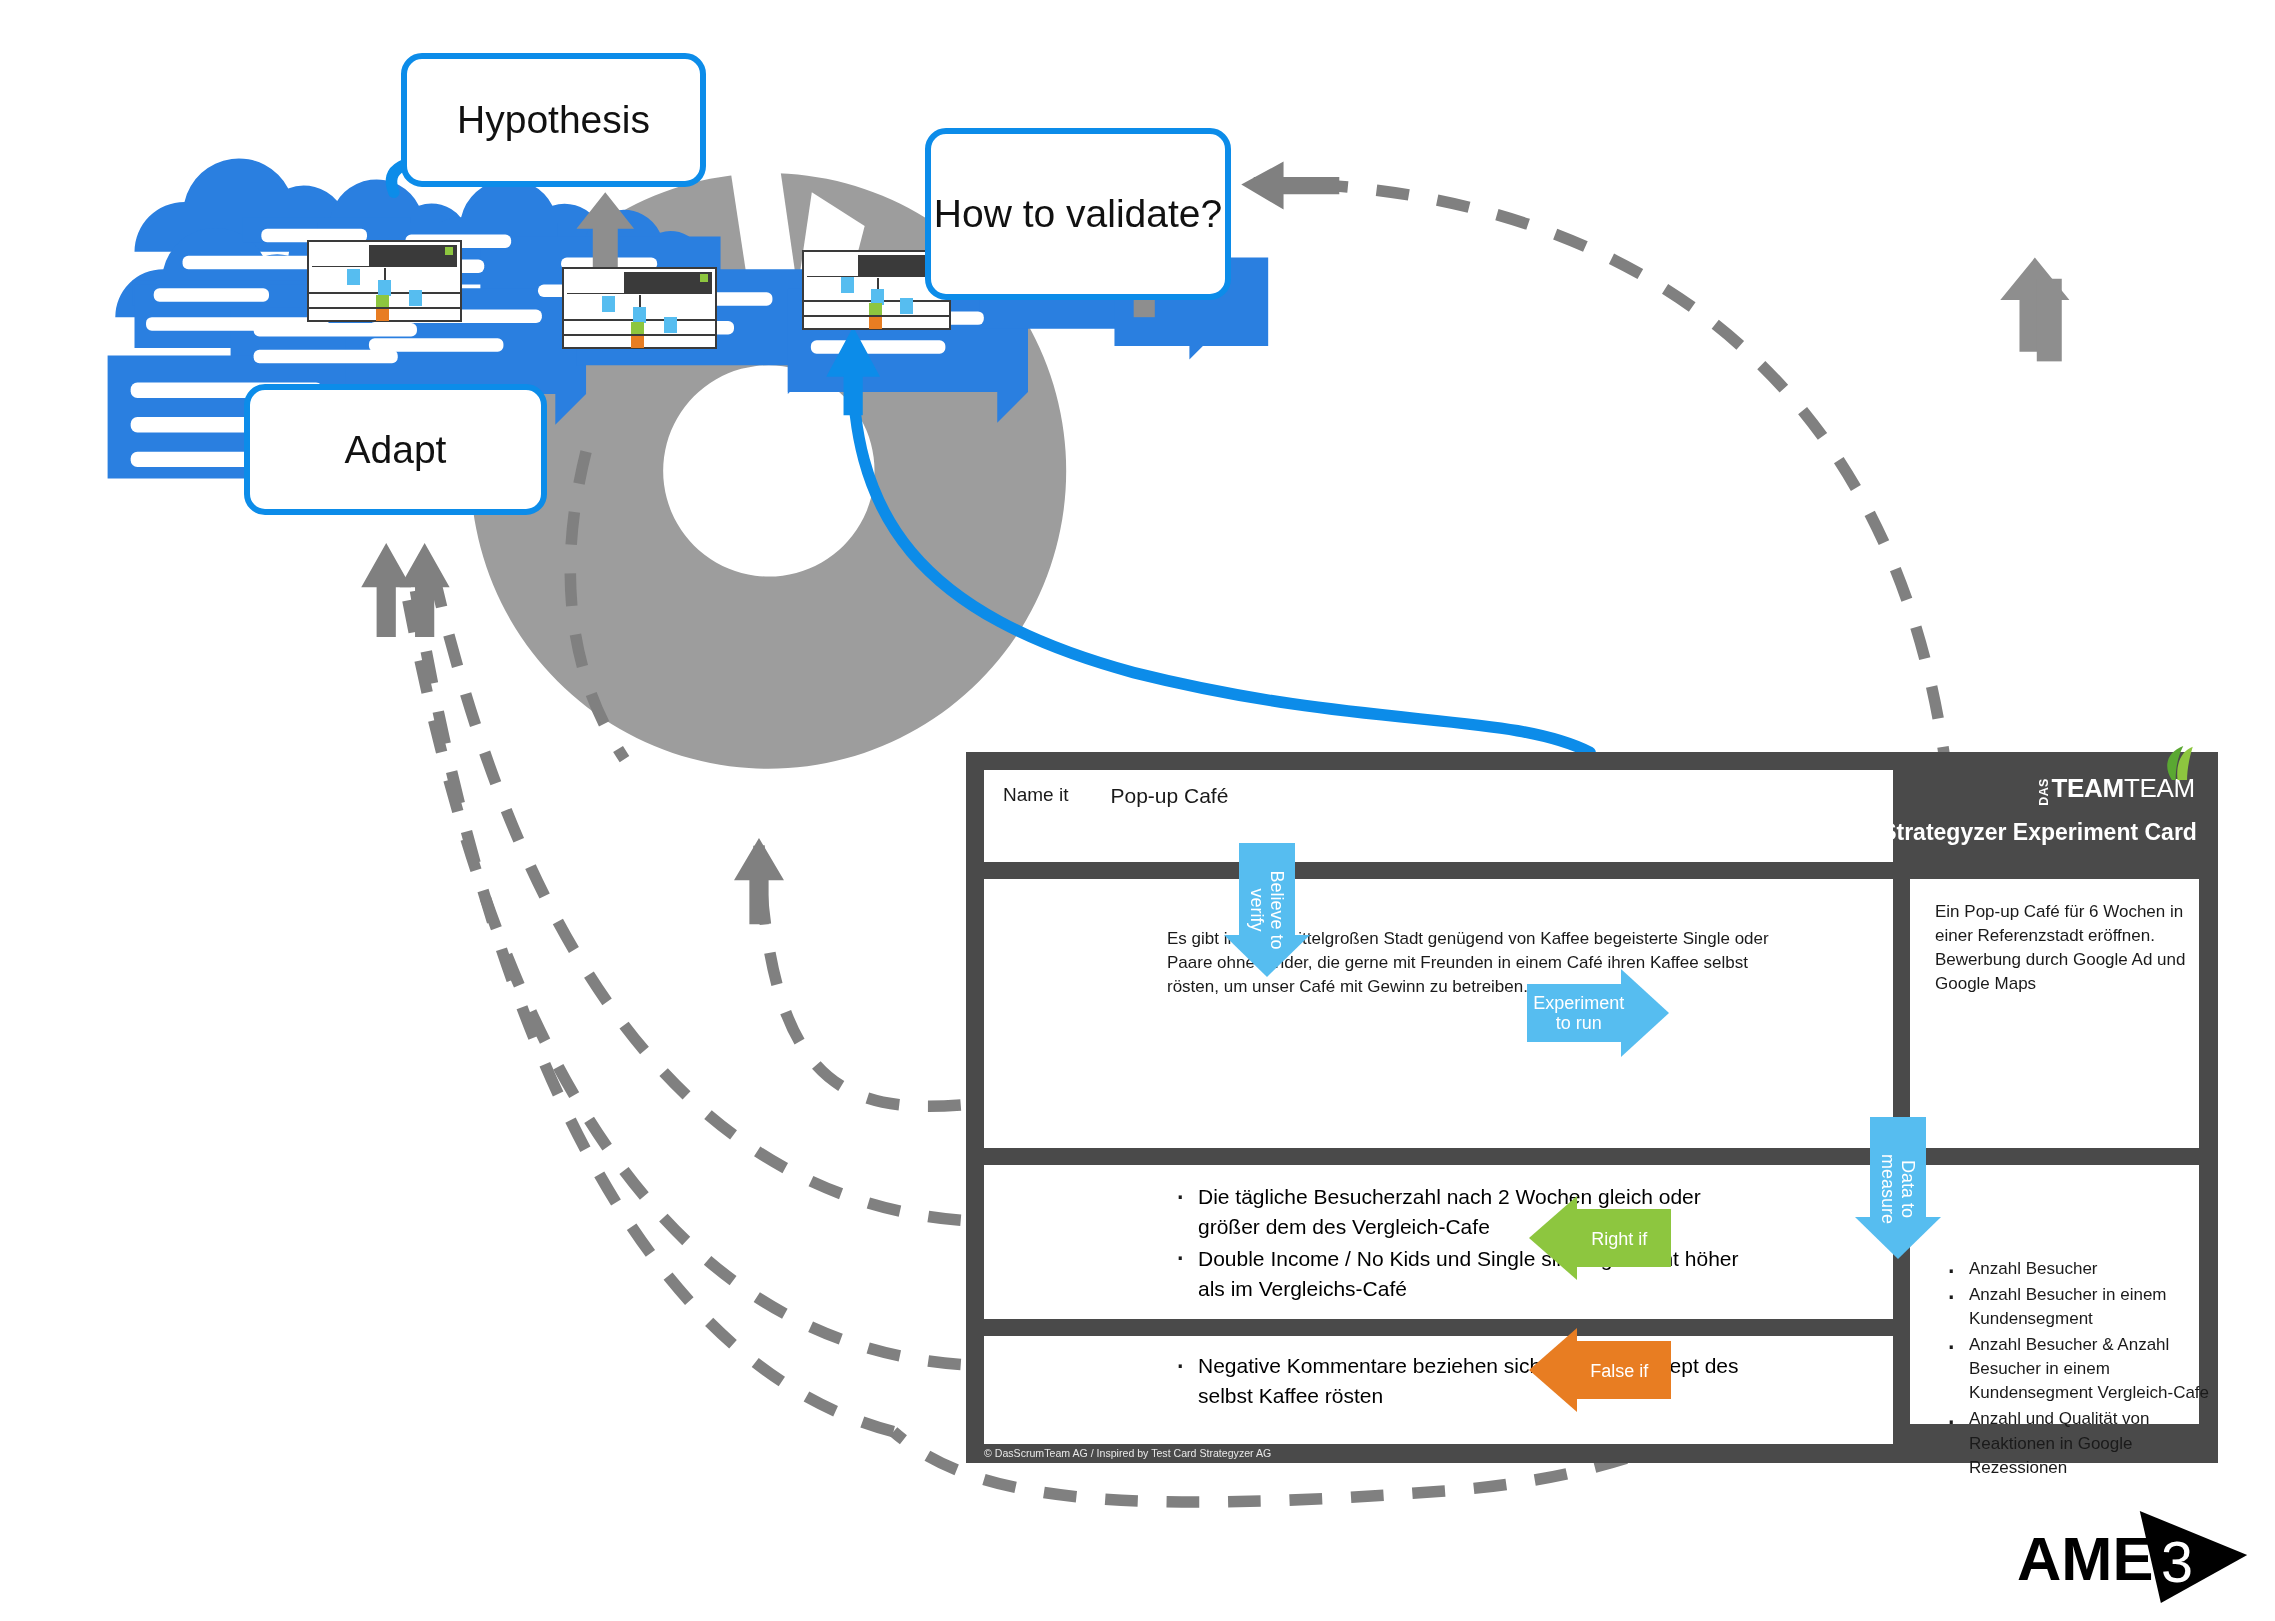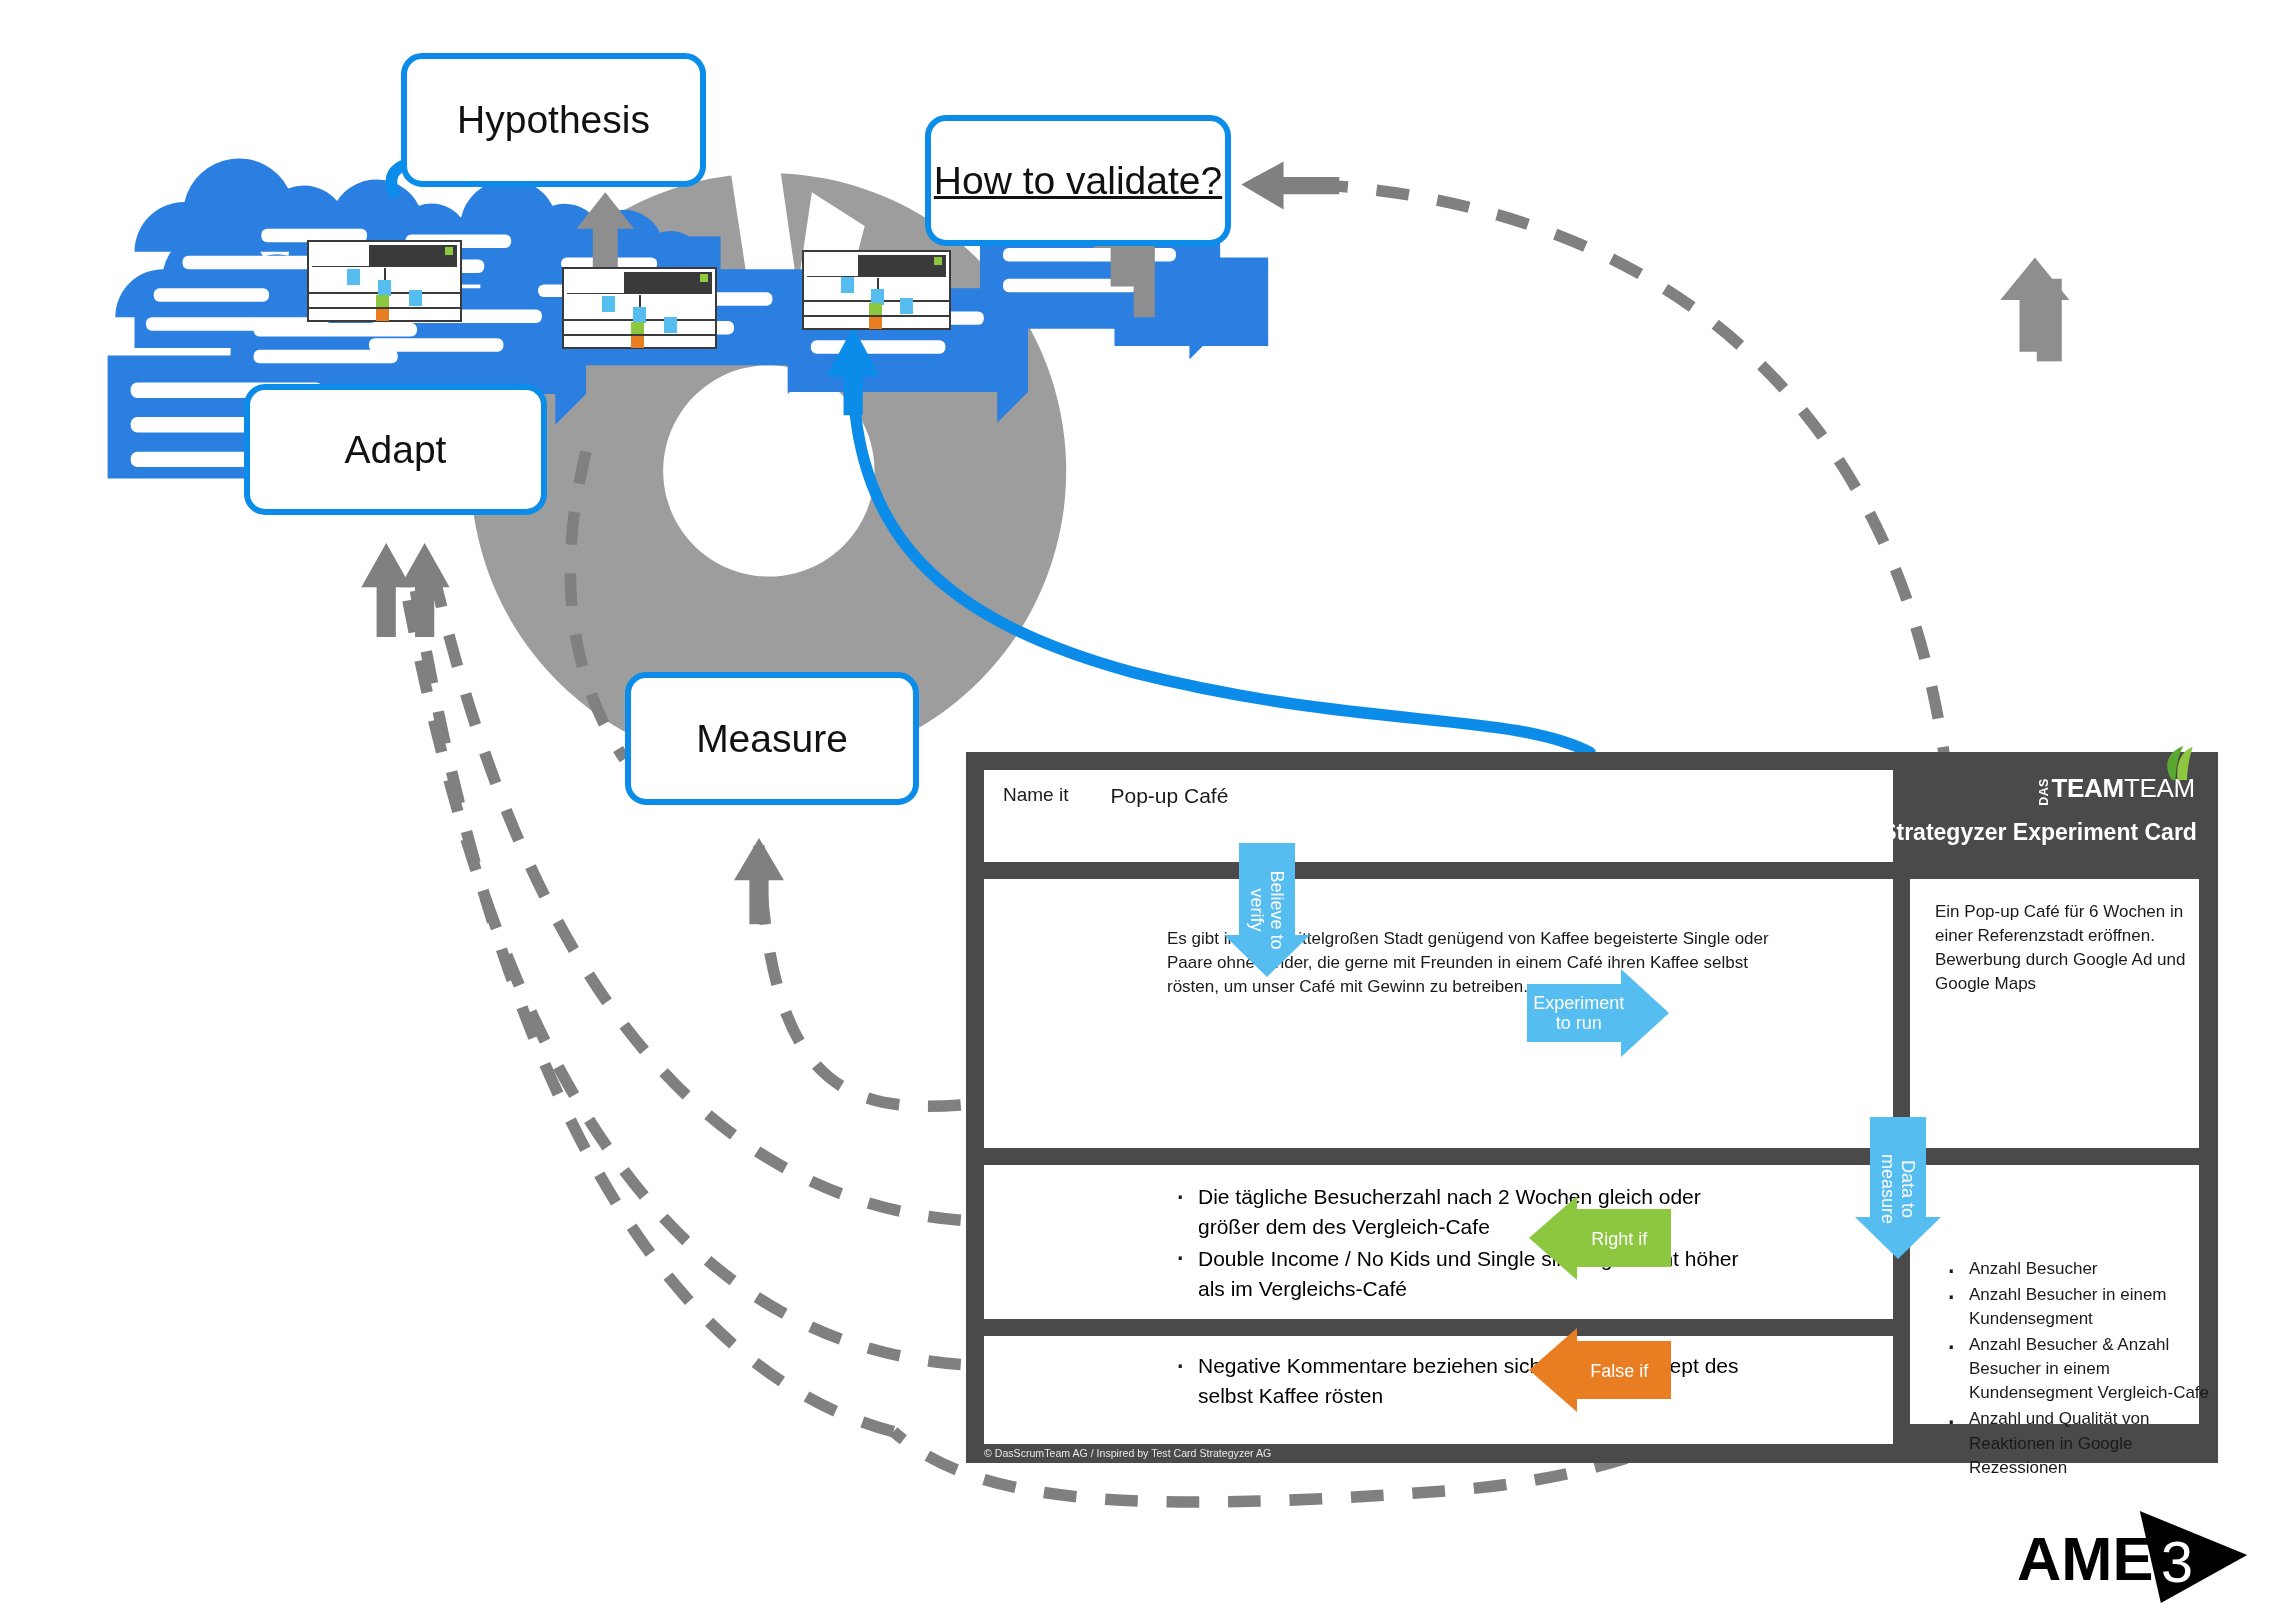--- a/index.html
+++ b/index.html
@@ -17,21 +17,21 @@
     border:6.7px solid #0c8ce9;
     border-radius:21px;
     display:flex;align-items:center;justify-content:center;
     color:#111111;
     font-size:39px;
     font-weight:400;
     box-sizing:border-box;
     z-index:40;
   }
   #lbl-hypothesis{left:401px;top:53px;width:305px;height:134px;justify-content:center;}
-  #lbl-howto{left:925px;top:115px;width:306px;height:131px;text-decoration:underline;}
+  #lbl-howto{left:925px;top:128px;width:306px;height:172px;}
   #lbl-adapt{left:244px;top:384px;width:303px;height:131px;}
   #lbl-runexp{left:982px;top:420px;width:307px;height:130px;}
   #lbl-measure{left:625px;top:672px;width:294px;height:133px;}
 
   
   #card{
     position:absolute;left:966px;top:752px;width:1252px;height:711px;
     background:#4a4a4a;z-index:45;
   }
   .card-head{
@@ -235,23 +235,20 @@
 
   <div class="lbl-box" id="lbl-hypothesis">
     <span>Hypothesis</span>
   </div>
   <div class="lbl-box" id="lbl-howto">
     <span>How to validate?</span>
   </div>
   <div class="lbl-box" id="lbl-adapt">
     <span>Adapt</span>
   </div>
-  <div class="lbl-box" id="lbl-measure">
-    <span>Measure</span>
-  </div>
 
   <div class="mini" id="mini1">
     <div class="mh">
         <div class="mhr">
           <div class="leaf" style="right:3.8px;top:1.9px;"></div>
         </div>
       </div>
     <div class="vr" style="left:75px;"></div>
     <div class="hr" style="top:50px;"></div>
     <div class="hr" style="top:65px;"></div>

